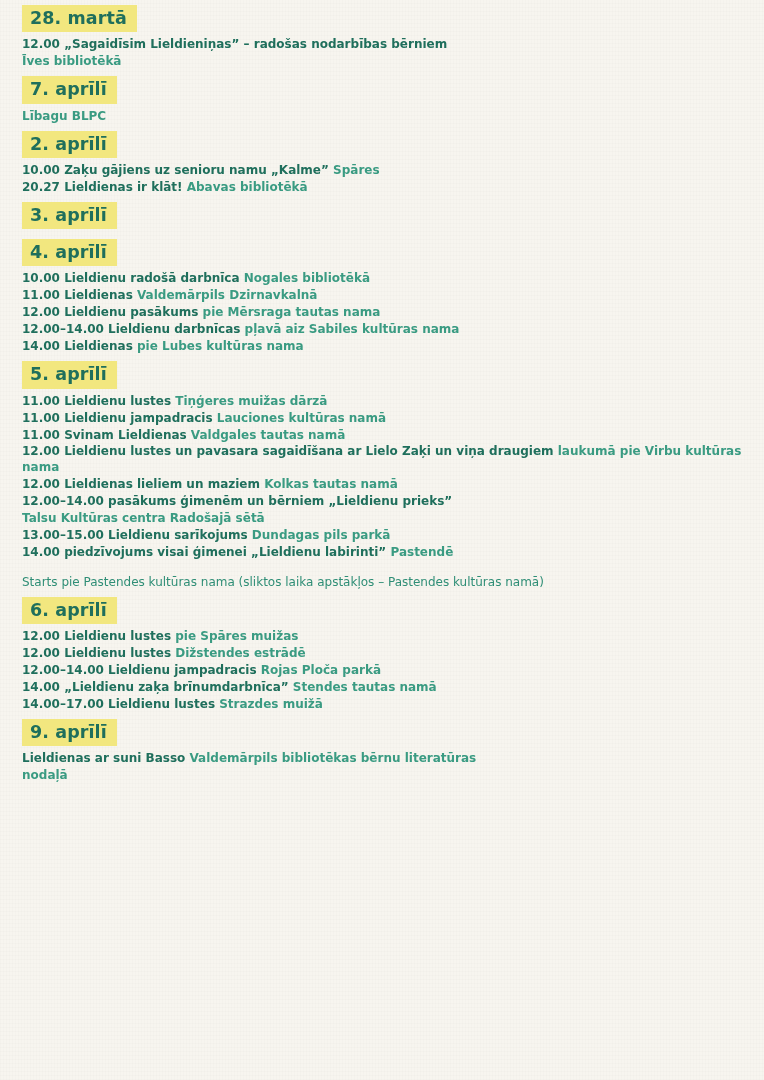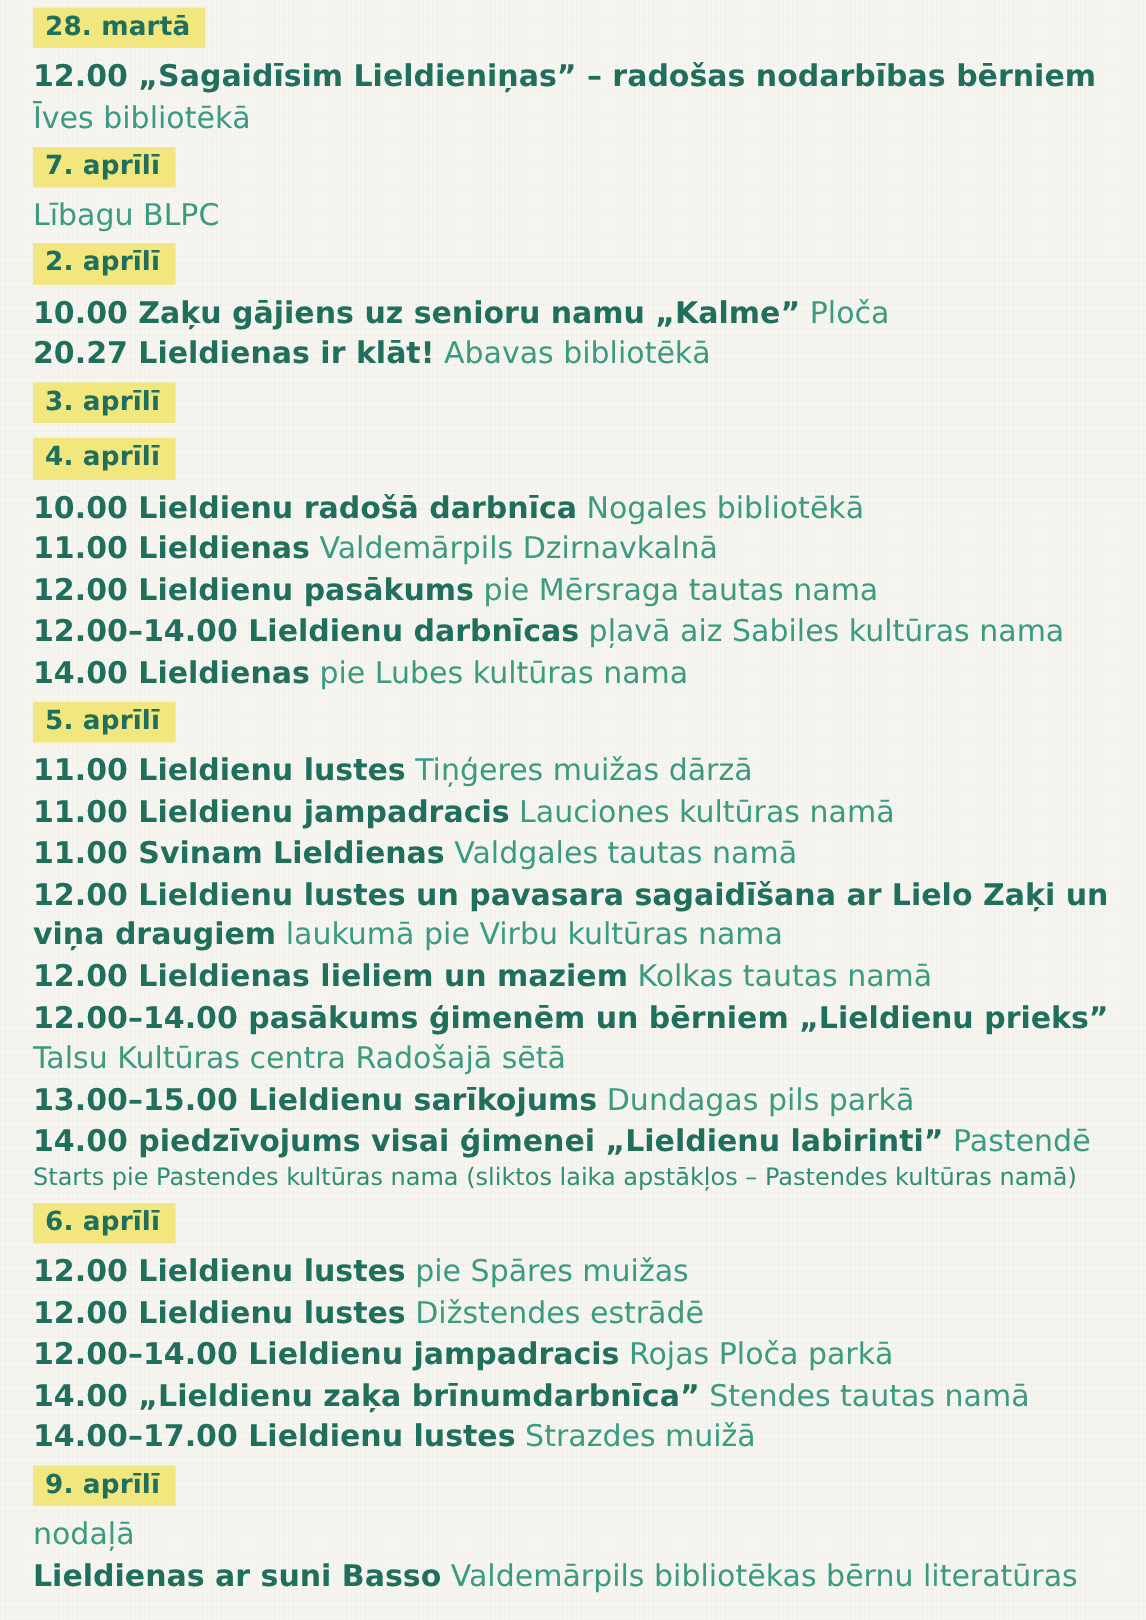--- a/index.html
+++ b/index.html
@@ -33,48 +33,48 @@
     background: #f2e77f;
     color: #1f6f5c;
     font-weight: bold;
     font-size: 17.5px;
     line-height: 1.22;
     padding: 3px 10px 3px 8px;
     margin: 4px 0 4px 0;
     letter-spacing: 0.1px;
   }
   .entry {
-    font-size: 20px;
+    font-size: 12px;
     line-height: 1.33;
     margin: 1px 0 1px 0;
     color: #2f8e76;
     font-weight: normal;
   }
   .entry .b {
     font-weight: bold;
     color: #1f6f5c;
   }
   .entry .plain {
-    font-weight: normal;
+    font-weight: bold;
     color: #3a9b82;
   }
   .entry.note {
-    font-size: 16px;
+    font-size: 12px;
     line-height: 1.3;
     color: #2f8e76;
-    margin: 1px 0 2px 0;
+    margin: 14px 0 2px 0;
   }
 </style>
 </head>
 <body>
 
 <div class="page">
   <div id="schedule">
       <div class="day-block"><div class="date-head">28. martā</div><div class="entry"><span class="b">12.00 „Sagaidīsim Lieldieniņas” – radošas nodarbības bērniem</span><span class="plain"></span></div><div class="entry"><span class="b"></span><span class="plain">Īves bibliotēkā</span></div></div>
       <div class="day-block"><div class="date-head">7. aprīlī</div><div class="entry"><span class="b"></span><span class="plain">Lībagu BLPC</span></div></div>
-      <div class="day-block"><div class="date-head">2. aprīlī</div><div class="entry"><span class="b">10.00 Zaķu gājiens uz senioru namu „Kalme”</span><span class="plain"> Ploča</span></div><div class="entry"><span class="b">20.27 Lieldienas ir klāt!</span><span class="plain"> Abavas bibliotēkā</span></div></div>
+      <div class="day-block"><div class="date-head">2. aprīlī</div><div class="entry"><span class="b">10.00 Zaķu gājiens uz senioru namu „Kalme”</span><span class="plain"> Spāres</span></div><div class="entry"><span class="b">20.27 Lieldienas ir klāt!</span><span class="plain"> Abavas bibliotēkā</span></div></div>
       <div class="day-block"><div class="date-head">3. aprīlī</div></div>
       <div class="day-block"><div class="date-head">4. aprīlī</div><div class="entry"><span class="b">10.00 Lieldienu radošā darbnīca</span><span class="plain"> Nogales bibliotēkā</span></div><div class="entry"><span class="b">11.00 Lieldienas</span><span class="plain"> Valdemārpils Dzirnavkalnā</span></div><div class="entry"><span class="b">12.00 Lieldienu pasākums</span><span class="plain"> pie Mērsraga tautas nama</span></div><div class="entry"><span class="b">12.00–14.00 Lieldienu darbnīcas</span><span class="plain"> pļavā aiz Sabiles kultūras nama</span></div><div class="entry"><span class="b">14.00 Lieldienas</span><span class="plain"> pie Lubes kultūras nama</span></div></div>
       <div class="day-block"><div class="date-head">5. aprīlī</div><div class="entry"><span class="b">11.00 Lieldienu lustes</span><span class="plain"> Tiņģeres muižas dārzā</span></div><div class="entry"><span class="b">11.00 Lieldienu jampadracis</span><span class="plain"> Lauciones kultūras namā</span></div><div class="entry"><span class="b">11.00 Svinam Lieldienas</span><span class="plain"> Valdgales tautas namā</span></div><div class="entry"><span class="b">12.00 Lieldienu lustes un pavasara sagaidīšana ar Lielo Zaķi un viņa draugiem</span><span class="plain"> laukumā pie Virbu kultūras nama</span></div><div class="entry"><span class="b">12.00 Lieldienas lieliem un maziem</span><span class="plain"> Kolkas tautas namā</span></div><div class="entry"><span class="b">12.00–14.00 pasākums ģimenēm un bērniem „Lieldienu prieks”</span><span class="plain"></span></div><div class="entry"><span class="b"></span><span class="plain">Talsu Kultūras centra Radošajā sētā</span></div><div class="entry"><span class="b">13.00–15.00 Lieldienu sarīkojums</span><span class="plain"> Dundagas pils parkā</span></div><div class="entry"><span class="b">14.00 piedzīvojums visai ģimenei „Lieldienu labirinti”</span><span class="plain"> Pastendē</span></div><div class="entry note">Starts pie Pastendes kultūras nama (sliktos laika apstākļos – Pastendes kultūras namā)</div></div>
       <div class="day-block"><div class="date-head">6. aprīlī</div><div class="entry"><span class="b">12.00 Lieldienu lustes</span><span class="plain"> pie Spāres muižas</span></div><div class="entry"><span class="b">12.00 Lieldienu lustes</span><span class="plain"> Dižstendes estrādē</span></div><div class="entry"><span class="b">12.00–14.00 Lieldienu jampadracis</span><span class="plain"> Rojas Ploča parkā</span></div><div class="entry"><span class="b">14.00 „Lieldienu zaķa brīnumdarbnīca”</span><span class="plain"> Stendes tautas namā</span></div><div class="entry"><span class="b">14.00–17.00 Lieldienu lustes</span><span class="plain"> Strazdes muižā</span></div></div>
-      <div class="day-block"><div class="date-head">9. aprīlī</div><div class="entry"><span class="b"></span><span class="plain">nodaļā</span></div><div class="entry"><span class="b">Lieldienas ar suni Basso</span><span class="plain"> Valdemārpils bibliotēkas bērnu literatūras</span></div></div>
+      <div class="day-block"><div class="date-head">9. aprīlī</div><div class="entry"><span class="b">Lieldienas ar suni Basso</span><span class="plain"> Valdemārpils bibliotēkas bērnu literatūras</span></div><div class="entry"><span class="b"></span><span class="plain">nodaļā</span></div></div>
     </div>
 </div>
 
 </body></html>

